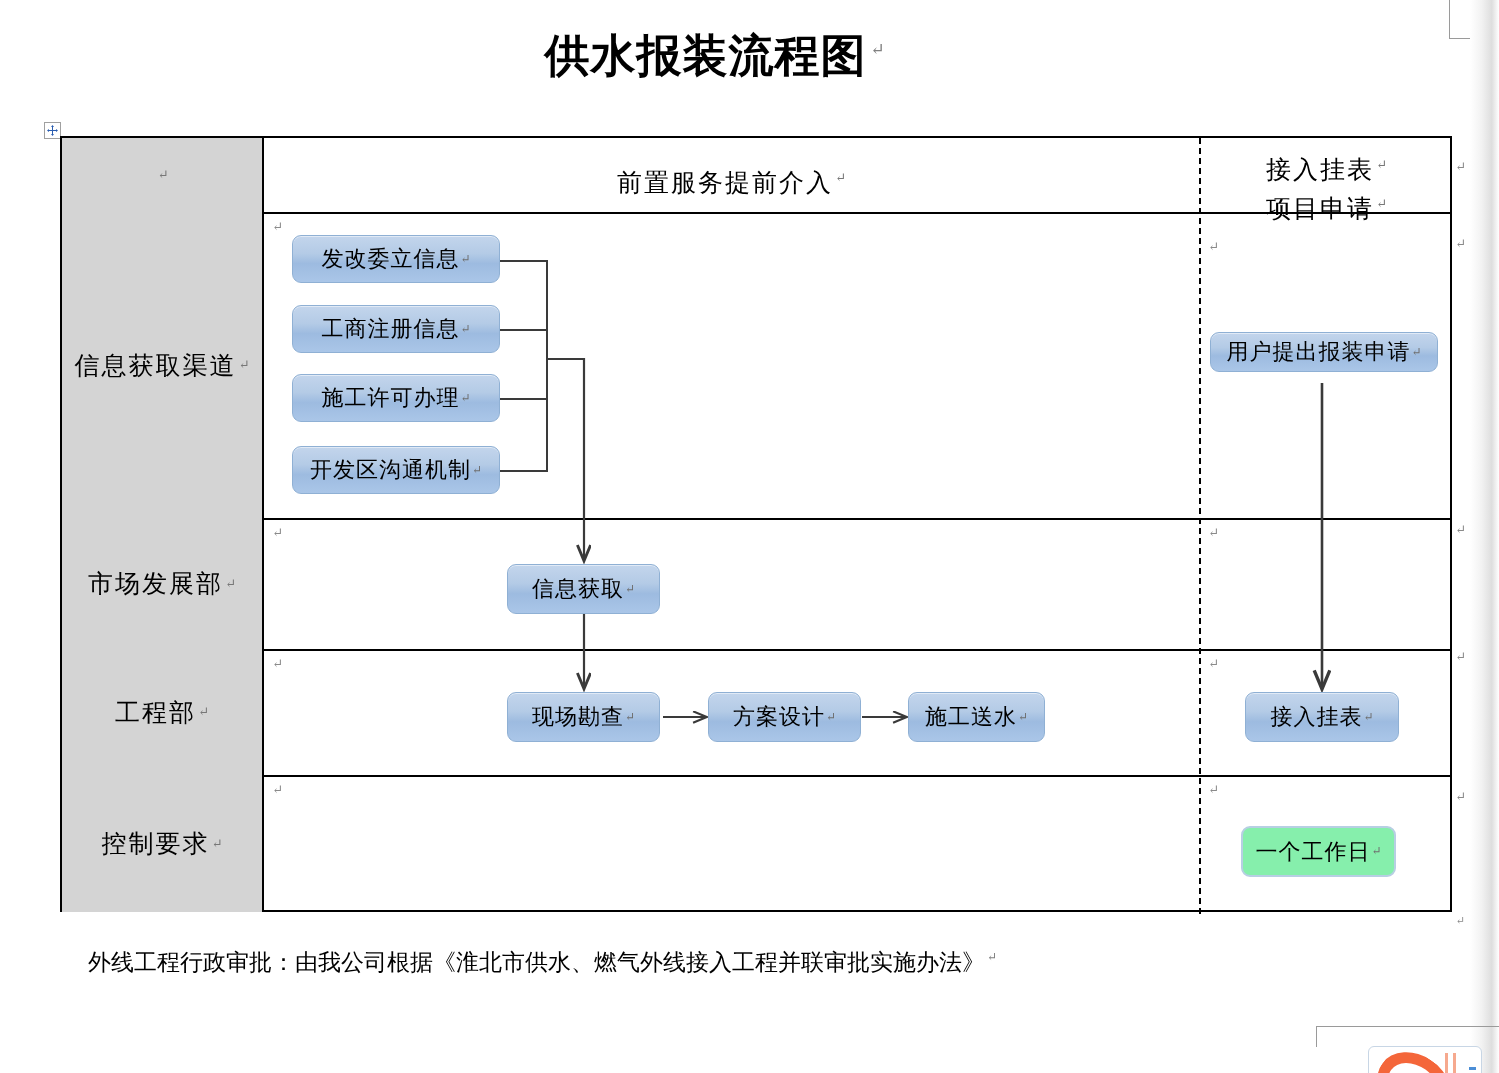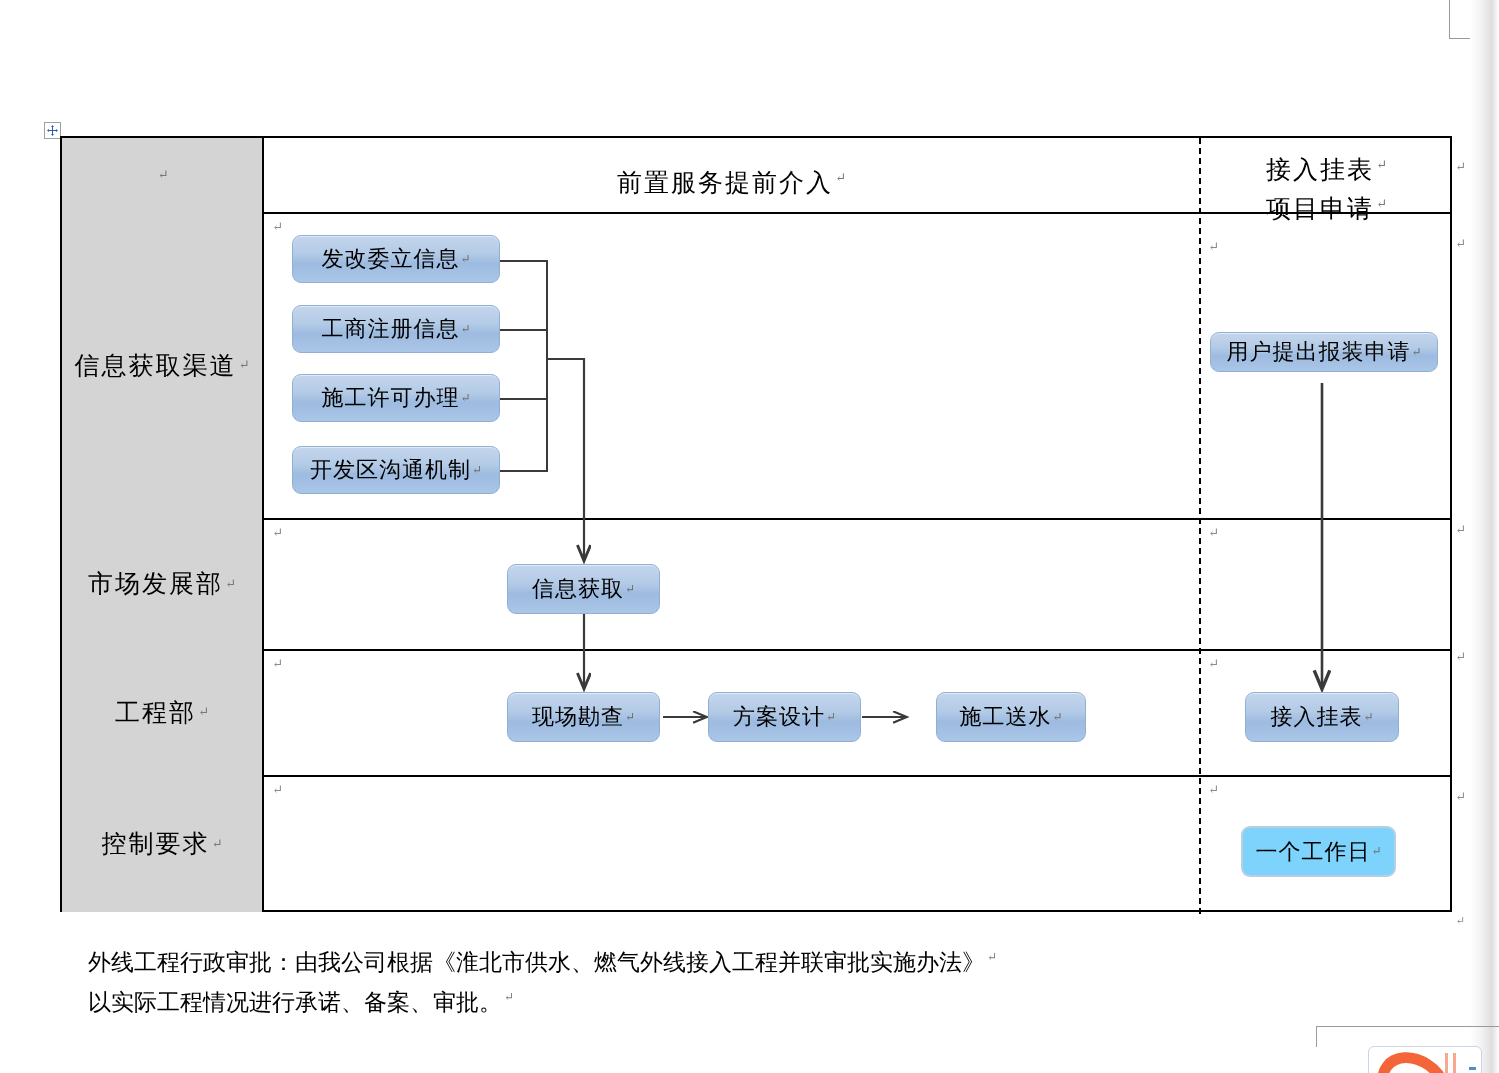--- a/index.html
+++ b/index.html
@@ -82,21 +82,21 @@
     display:flex;align-items:center;justify-content:center;
     font-size:22px;color:#000;letter-spacing:1px;white-space:nowrap;
   }
   .shape .pilcrow{font-size:12px;color:#6f6f6f;vertical-align:super;margin-left:1px;letter-spacing:0;}
   .shape.blue{
     background:linear-gradient(to bottom,#c3d5ec 0%,#b4cbe6 38%,#9dbbe0 60%,#aac6e8 100%);
     border:1px solid #8fb0d4;
     box-shadow:inset 0 1px 0 rgba(255,255,255,.5);
   }
   .shape.gold{
-    background:#7dd3fc;
+    background:#86efac;
     border:2px solid #b7cfe3;
   }
 
   
   .ln{position:absolute;background:#3a3a3a;}
   .ln.h{height:2px;}
   .ln.v{width:2px;}
   svg.arrowlayer{position:absolute;left:0;top:0;width:1499px;height:1073px;overflow:visible;pointer-events:none;}
 
   
@@ -128,20 +128,23 @@
   }
 </style>
 </head>
 <body>
 
 <div id="canvas">
 
   <div class="page-edge-top"></div>
   <div class="page-gutter"></div>
 
+  <div class="title">
+    <span>供水报装流程图</span><span class="pilcrow">↵</span>
+  </div>
 
   <div class="table-handle">
     <svg width="11" height="11" viewBox="0 0 11 11">
       <path d="M5.5 0 L7 2 H6 V5 H9 V4 L11 5.5 L9 7 V6 H6 V9 H7 L5.5 11 L4 9 H5 V6 H2 V7 L0 5.5 L2 4 V5 H5 V2 H4 Z" fill="#2a5db0"></path>
     </svg>
   </div>
 
   <div class="table">
 
     <div class="dashed-divider"></div>
@@ -249,44 +252,41 @@
   </div>
 
   <div class="shape blue" style="left:507px;top:692px;width:153px;height:50px;">
     <span>现场勘查</span>
       <span class="pilcrow">↵</span>
   </div>
   <div class="shape blue" style="left:708px;top:692px;width:153px;height:50px;">
     <span>方案设计</span>
       <span class="pilcrow">↵</span>
   </div>
-  <div class="shape blue" style="left:908px;top:692px;width:150px;height:50px;margin-left:28px;">
+  <div class="shape blue" style="left:908px;top:692px;width:137px;height:50px;">
     <span>施工送水</span>
       <span class="pilcrow">↵</span>
   </div>
 
   <div class="shape blue" style="left:1210px;top:332px;width:228px;height:40px;">
     <span>用户提出报装申请</span>
       <span class="pilcrow">↵</span>
   </div>
   <div class="shape blue" style="left:1245px;top:692px;width:154px;height:50px;">
     <span>接入挂表</span>
       <span class="pilcrow">↵</span>
   </div>
   <div class="shape gold" style="left:1241px;top:826px;width:155px;height:51px;">
     <span>一个工作日</span>
       <span class="pilcrow">↵</span>
   </div>
 
   <div class="footer">
     <div>
       <span>外线工程行政审批：由我公司根据《淮北市供水、燃气外线接入工程并联审批实施办法》</span><span class="pilcrow">↵</span>
-    </div>
-    <div>
-      <span>以实际工程情况进行承诺、备案、审批。</span><span class="pilcrow">↵</span>
     </div>
   </div>
 
   <div class="br-frame"></div>
   <div class="br-artifact">
     <div class="swoosh"></div>
     <div class="bars"></div>
     <div class="bars2"></div>
     <div class="dot"></div>
   </div>

